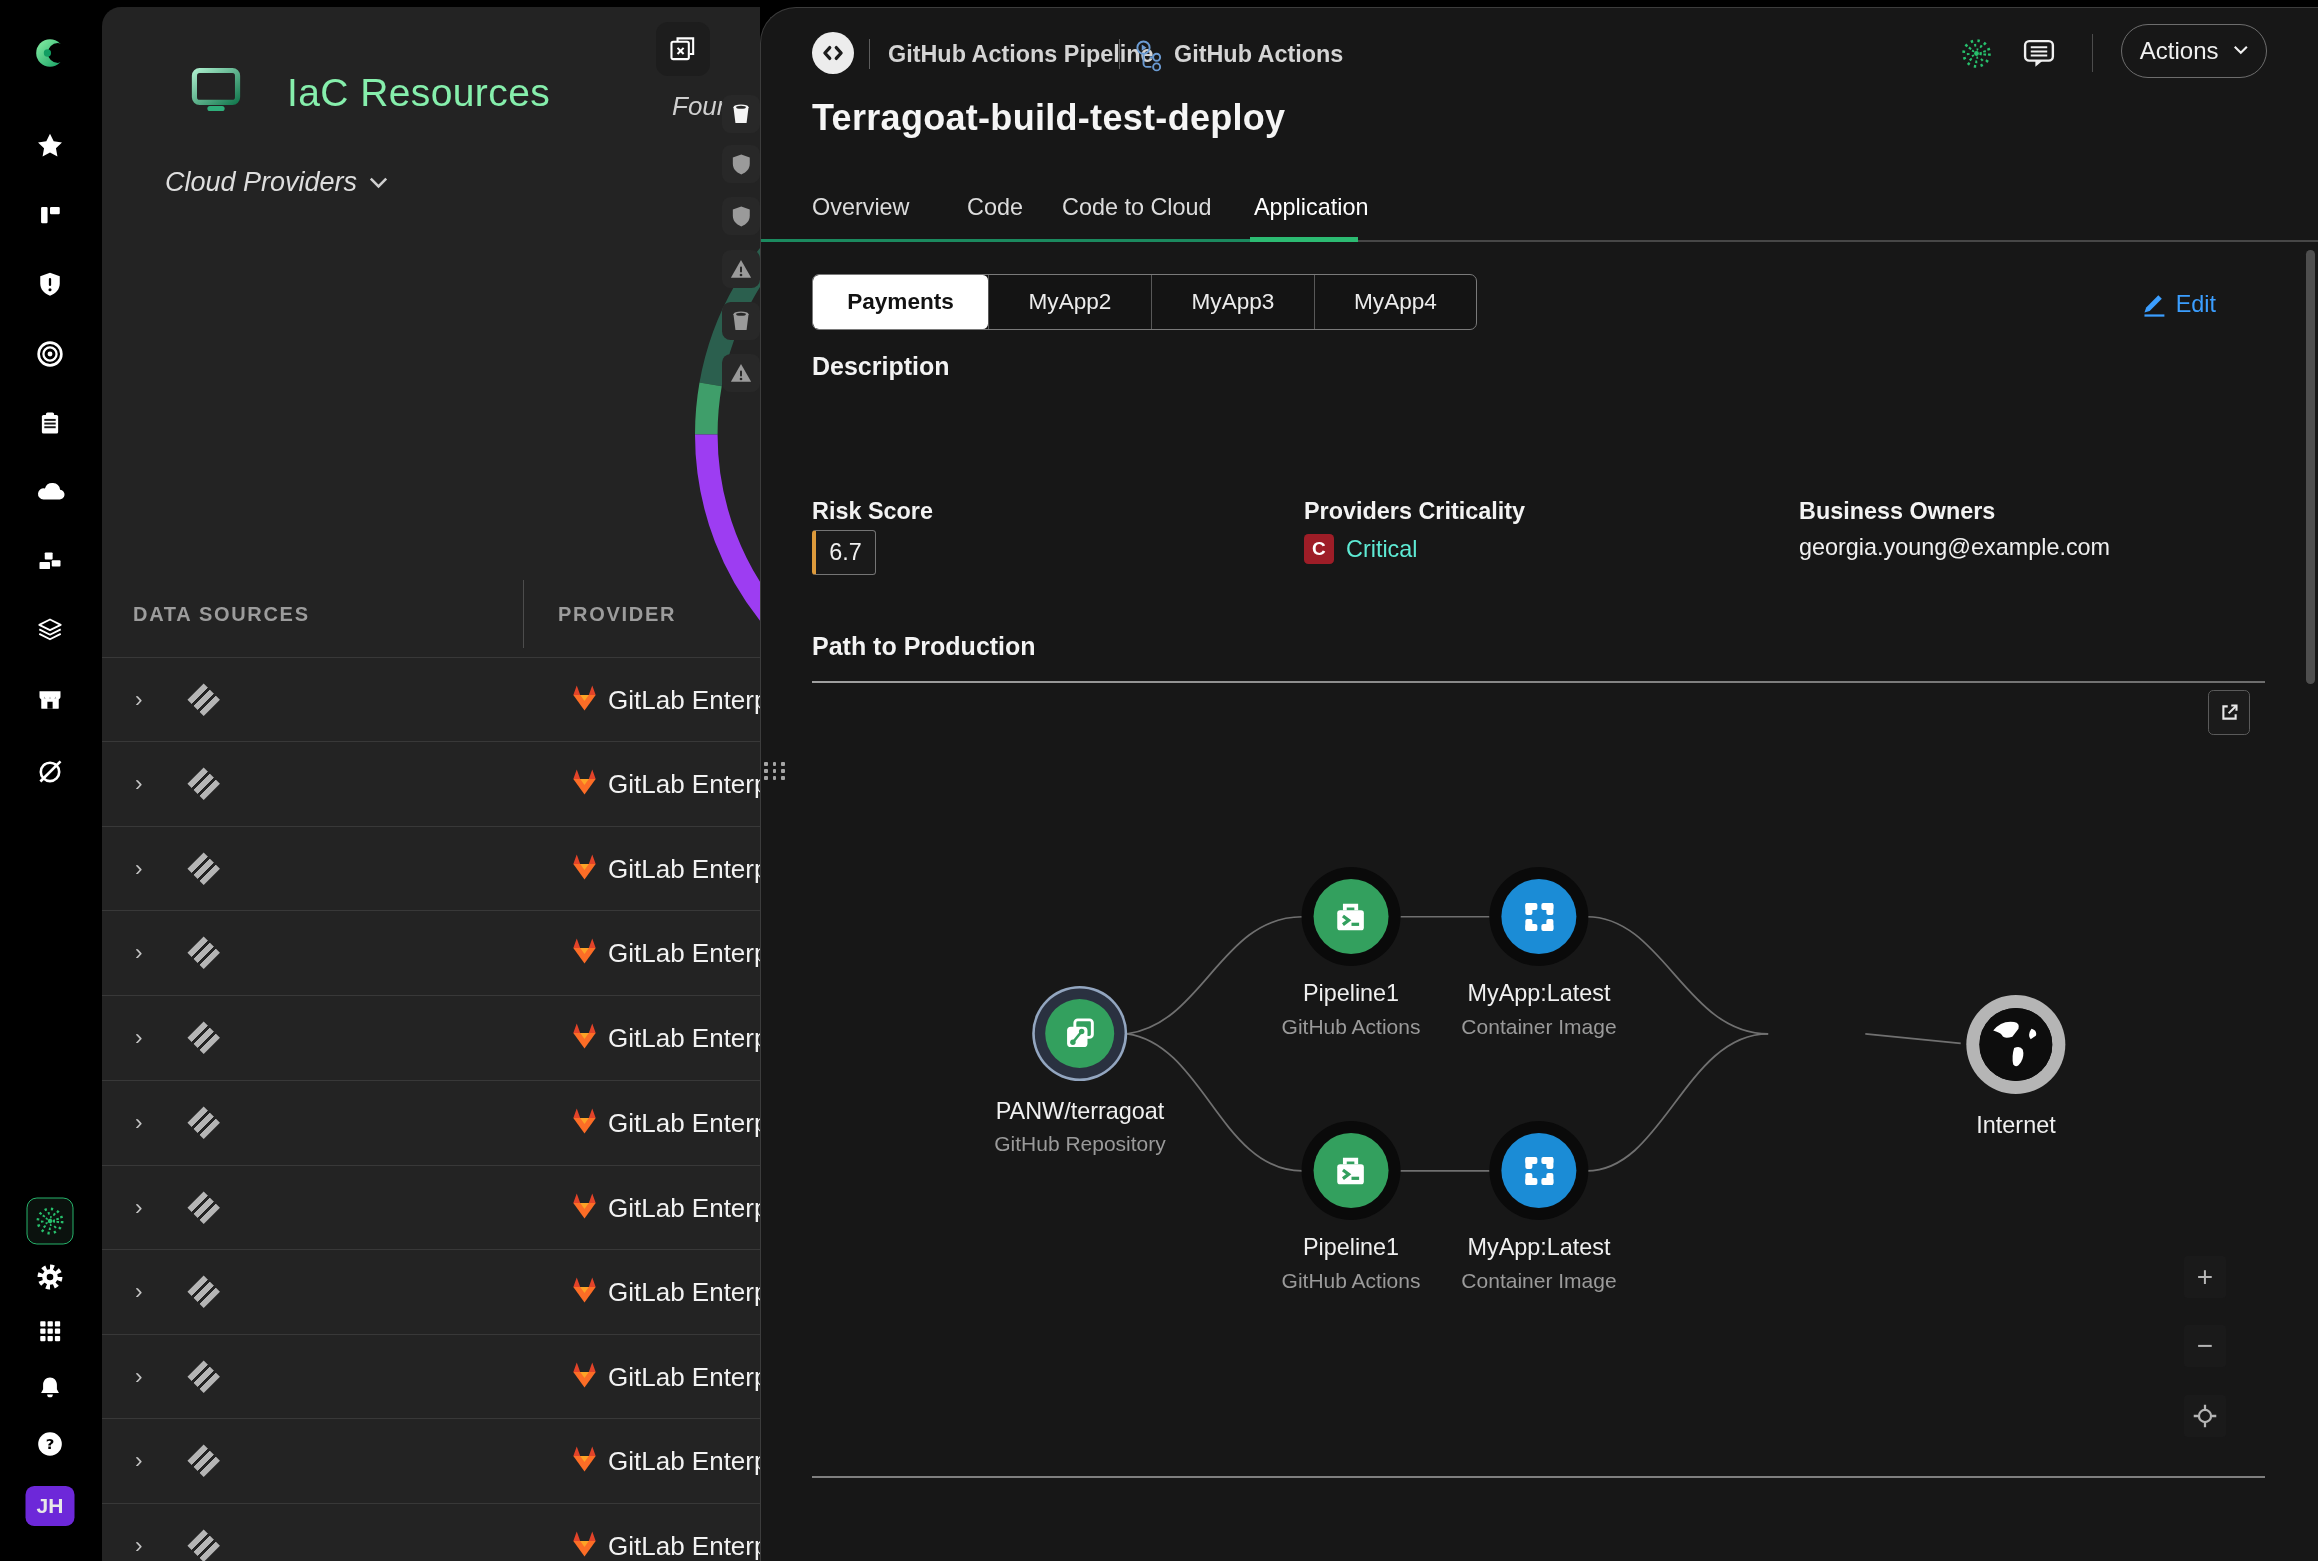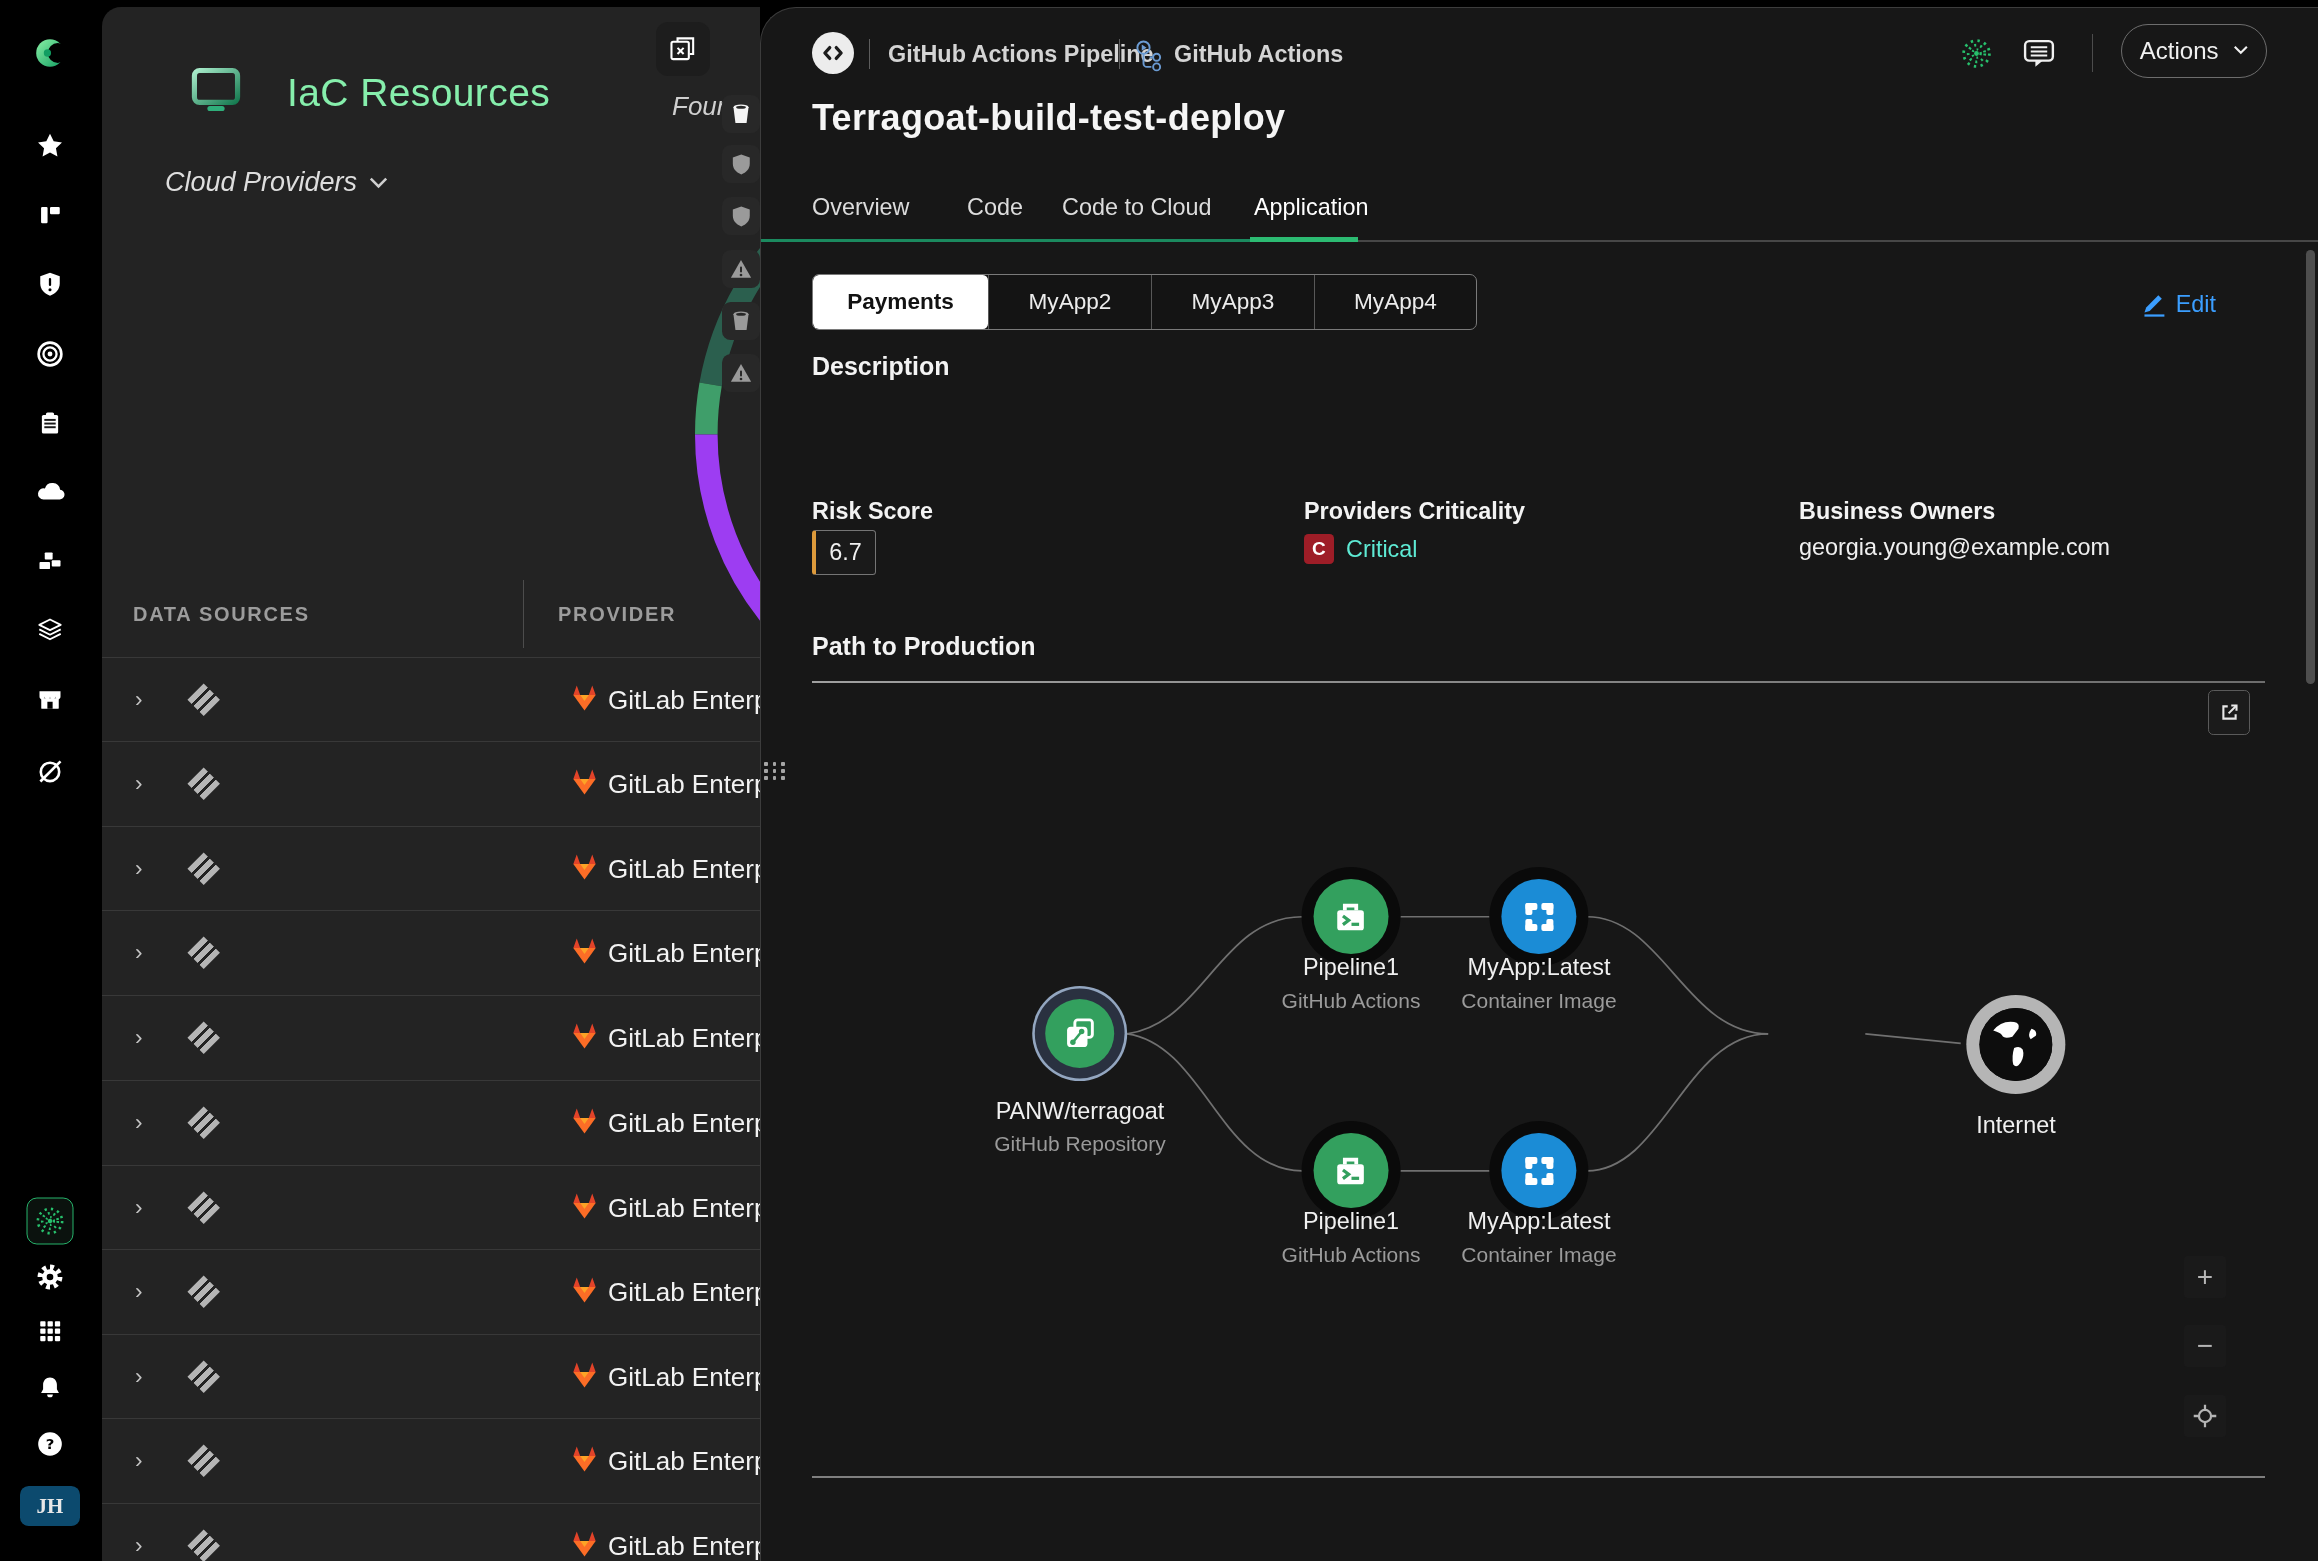--- a/index.html
+++ b/index.html
@@ -2,21 +2,21 @@
 <html style="font-size:14px"><head>
 <meta charset="utf-8">
 <style>
   * { margin:0; padding:0; box-sizing:border-box; }
   html,body { width:2319px; height:1562px; background:#000; overflow:hidden;
     font-family:"Liberation Sans","DejaVu Sans",sans-serif; }
 
   
   #left-rail { position:absolute; left:0; top:0; width:100px; height:1562px; background:#000; z-index:20; }
   .rail-icon { position:absolute; left:50%; transform:translate(-50%,-50%); display:flex; align-items:center; justify-content:center; cursor:pointer; }
-  .avatar { width:60px; height:40px; border-radius:8.7px; background:#0c4a6e; color:#e8e8e8; font-size:21px; font-weight:700; display:flex; align-items:center; justify-content:center;font-family:Liberation Serif, serif; }
+  .avatar { width:49px; height:40px; border-radius:8.7px; background:#6d28d9; color:#e8e8e8; font-size:21px; font-weight:700; display:flex; align-items:center; justify-content:center; }
   .copilot-box { width:47px; height:47px; border:1.7px solid #27b36b; border-radius:10.4px; background:#0b120e; display:flex; align-items:center; justify-content:center; }
 
   
   #iac-panel { position:absolute; left:102px; top:7px; width:658px; height:1555px; background:#232323; border-top-left-radius:19px; z-index:2; overflow:hidden; }
   #expand-btn { position:absolute; left:0.9px; top:56px; width:47px; height:64px; background:#f3f3f3; border-radius:8.7px; color:#141414; font-size:29.5px; font-weight:700; display:flex; align-items:center; justify-content:center; z-index:3; cursor:pointer; }
   #iac-title { position:absolute; left:185px; top:64px; font-size:39px; font-weight:400; color:#86efac; letter-spacing:0.4px; }
   #iac-annotation { position:absolute; left:570px; top:84px; font-size:26px; font-style:italic; color:#cfcfcf; z-index:1; white-space:nowrap; }
   #cloud-providers { position:absolute; left:63px; top:160px; font-size:27px; font-style:italic; color:#dedede; display:flex; align-items:center; gap:12px; cursor:pointer; }
   #close-windows-btn { position:absolute; left:554px; top:14.8px; width:54px; height:54px; background:#1d1d1d; border-radius:12px; display:flex; align-items:center; justify-content:center; z-index:3; cursor:pointer; }
   #donut { position:absolute; left:593px; top:128px; z-index:1; }
@@ -69,21 +69,21 @@
   .zoom-btn { position:absolute; left:1423px; width:42px; height:42px; display:flex; align-items:center; justify-content:center; color:#b5b5b5; font-size:28px; cursor:pointer; background:#1a1a1a; border-radius:3.5px; }
 
   
   .node { position:absolute; transform:translateX(-50%); display:flex; flex-direction:column; align-items:center; z-index:11; }
   .circle { border-radius:50%; display:flex; align-items:center; justify-content:center; }
   .c-std { width:75px; height:75px; box-shadow:0 0 0 12px #0a0a0a; }
   .c-green { background:#33a05e; }
   .c-blue  { background:#1b8cd6; }
   .c-repo { width:69px; height:69px; background:#33a05e; box-shadow:0 0 0 10.4px #2a3140,0 0 0 13px #93a6c0; }
   .c-globe { width:73px; height:73px; background:#0d0d0d; box-shadow:0 0 0 13px #b5b5b5; }
-  .n-name { font-size:23.4px; color:#f0f0f0; white-space:nowrap; }
+  .n-name { margin-top:26px; font-size:23.4px; color:#f0f0f0; white-space:nowrap; }
   .n-sub  { margin-top:7.8px; font-size:21px; color:#9a9a9a; white-space:nowrap; }
 
   #scroll-thumb { position:absolute; left:2306px; top:250px; width:8.7px; height:434px; background:#4e4e4e; border-radius:4.3px; z-index:30; }
 </style>
 </head>
 <body>
 
 <nav id="left-rail">
   <div class="rail-icon" style="top:53px">
     <svg width="38" height="38" viewBox="0 0 44 44">

